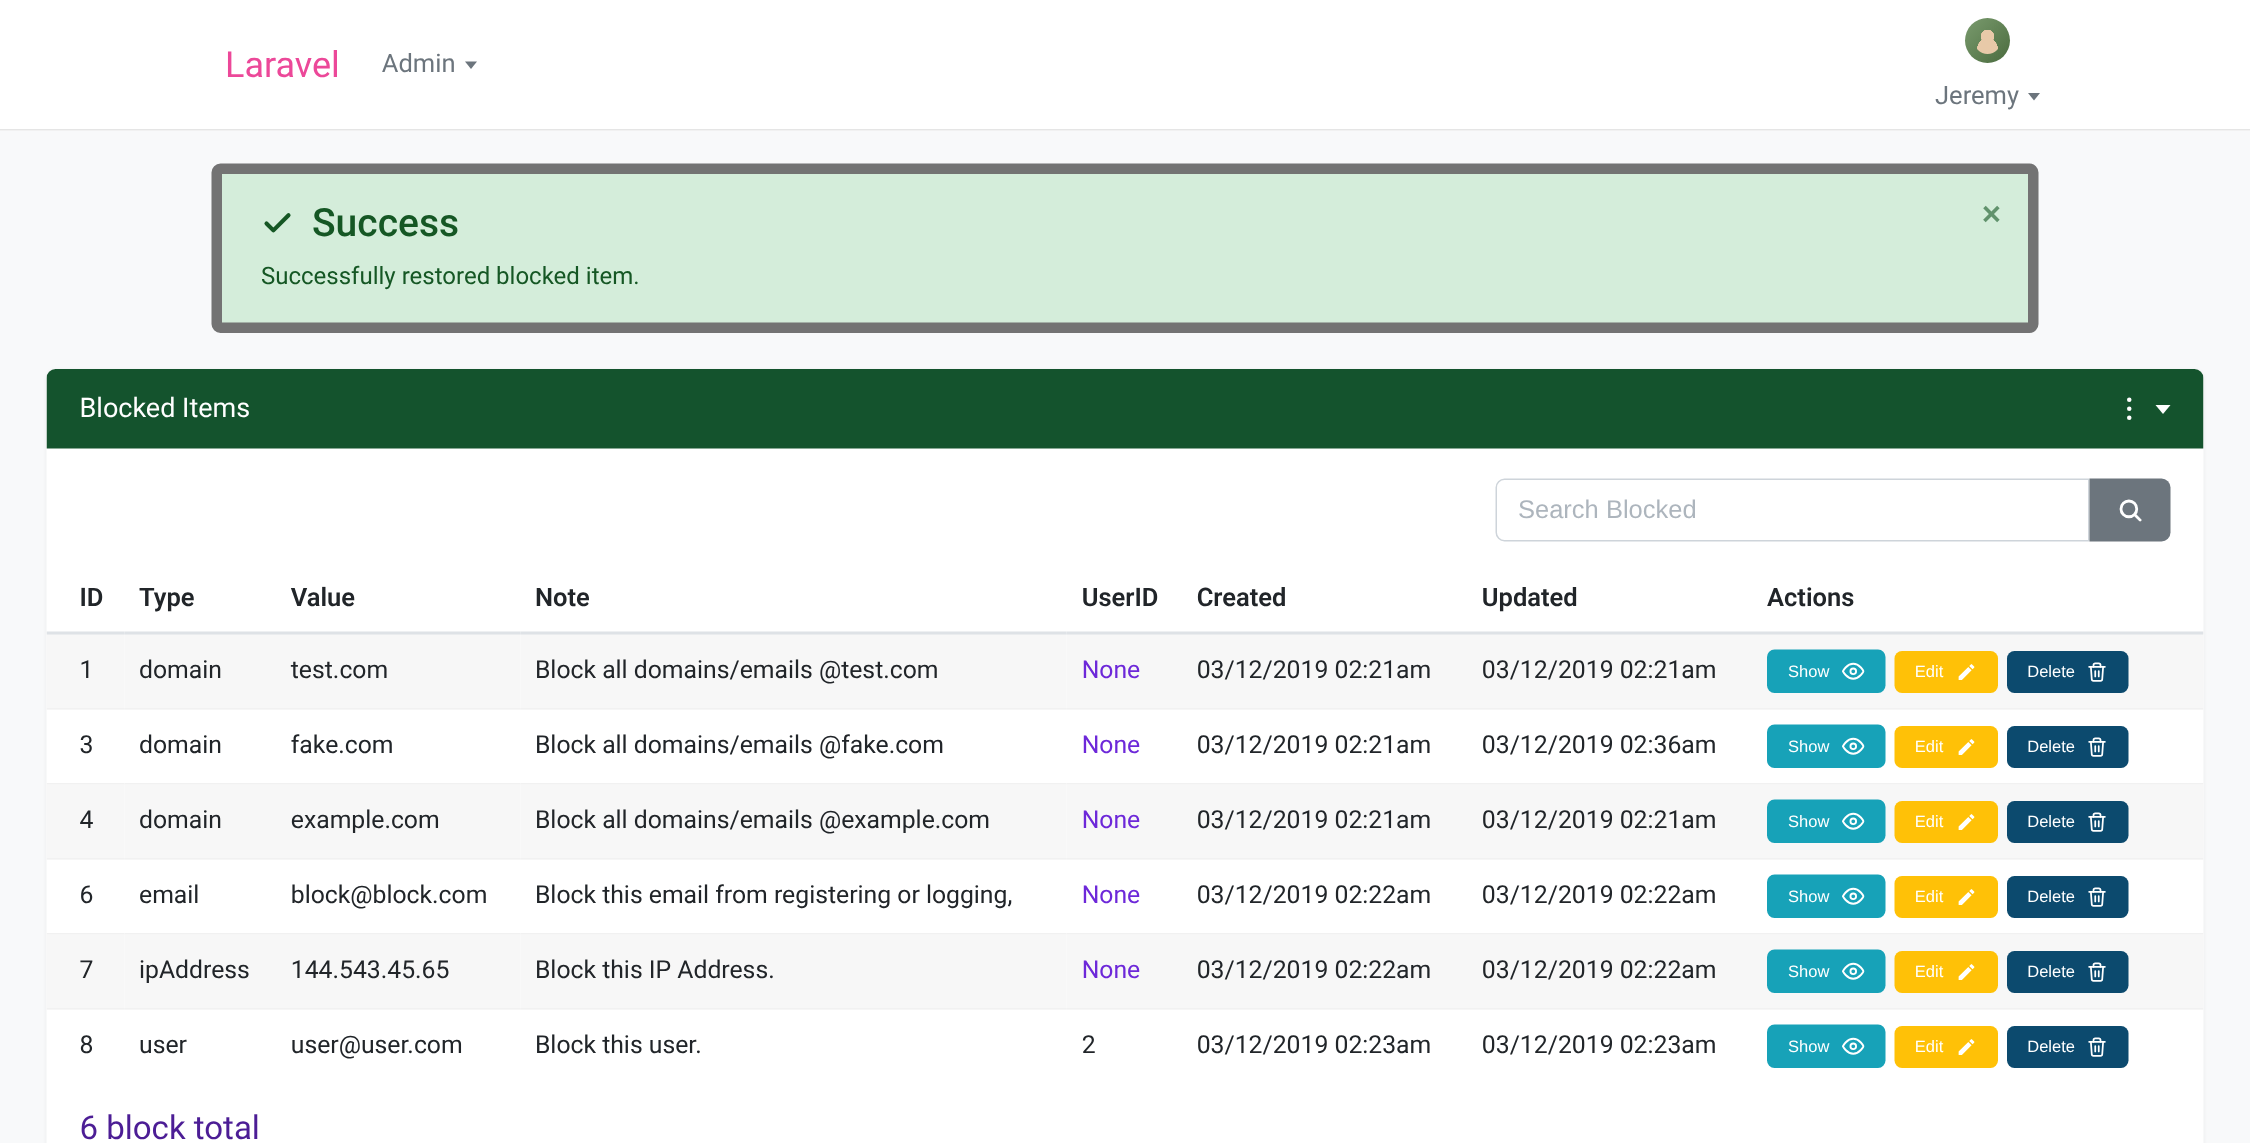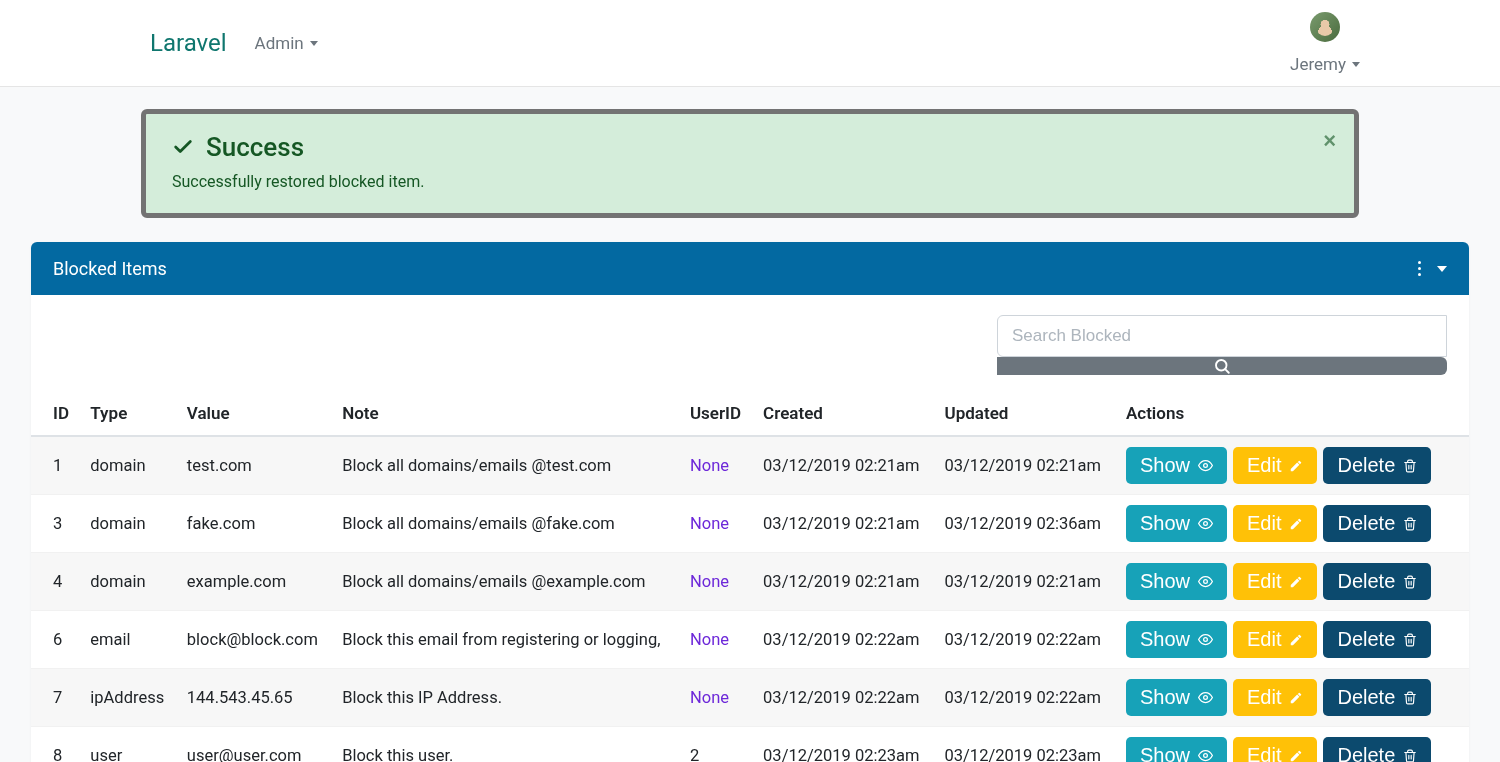--- a/index.html
+++ b/index.html
@@ -19,88 +19,88 @@
   .navbar-inner {
     max-width: 1460px;
     width: 100%;
     margin: 0 auto;
     padding: 0 120px 0 130px;
     display: flex;
     align-items: center;
     justify-content: space-between;
   }
   .navbar-left { display: flex; align-items: center; gap: 28px; }
-  .brand { font-size: 24px; font-weight: 400; color: #0f766e; }
+  .brand { font-size: 24px; font-weight: 400; color: #ec4899; }
   .nav-link { color: #6c757d; font-size: 17px; display: flex; align-items: center; gap: 6px; cursor: pointer; }
   .navbar-right { display: flex; align-items: center; gap: 12px; flex-direction: column; }
   .avatar {
     width: 30px; height: 30px; border-radius: 50%;
     background: linear-gradient(135deg,#7a9b6e,#4a6b3e);
     display: inline-block;
     position: relative;
     overflow: hidden;
   }
   .avatar::after{
     content:""; position:absolute; left:6px; top:6px; width:18px; height:18px;
     background: radial-gradient(circle at 50% 35%, #e8c9a8 0 30%, transparent 31%),
                 radial-gradient(circle at 50% 80%, #e8c9a8 0 40%, transparent 41%);
     border-radius:50%;
   }
   .caret { width: 0; height: 0; border-left: 4px solid transparent; border-right: 4px solid transparent; border-top: 5px solid #6c757d; display: inline-block; }
   .container { max-width: 1470px; margin: 0 auto; padding: 22px 16px 30px; }
   .alert {
     background: #d4edda;
-    border: 5px solid #737373;
+    border: 7px solid #737373;
     color: #155724;
     border-radius: 6px;
     padding: 18px 26px 22px;
     margin: 0 110px 24px;
     position: relative;
   }
   .alert h4 { font-size: 26px; font-weight: 500; display: flex; align-items: center; gap: 12px; margin-bottom: 10px; color:#155724;}
   .alert-close { position: absolute; right: 18px; top: 14px; font-size: 22px; color: #155724; opacity: .6; cursor: pointer; background:none; border:none; font-weight:bold;}
   .card {
     background: #fff;
     border-radius: 6px;
     box-shadow: 0 1px 3px rgba(0,0,0,.05);
     overflow: hidden;
   }
   .card-header {
-    background: #0369a1;
+    background: #14532d;
     color: #fff;
     padding: 16px 22px;
     display: flex;
     align-items: center;
     justify-content: space-between;
     font-size: 18px;
   }
   .header-actions { display: flex; align-items: center; gap: 16px; cursor:pointer; }
   .dots-vertical { display:inline-flex; flex-direction:column; gap:3px; }
   .dots-vertical span { width:3px; height:3px; background:#fff; border-radius:50%; display:block; }
   .caret-white { width:0; height:0; border-left:5px solid transparent; border-right:5px solid transparent; border-top:6px solid #fff; display:inline-block; }
   .search-row { padding: 20px 22px 4px; display:flex; justify-content:flex-end; }
-  .search-group { display:flex; width:450px;flex-direction:column; }
+  .search-group { display:flex; width:450px; }
   .search-input {
     flex:1; padding:10px 14px; font-size:17px; border:1px solid #ced4da;
     border-radius:6px 0 0 6px; outline:none; color:#495057;
   }
   .search-input::placeholder{ color:#adb5bd; }
   .search-btn {
     background:#6c757d; color:#fff; border:none; padding:0 18px;
     border-radius:0 6px 6px 0; cursor:pointer; display:flex; align-items:center; justify-content:center;
   }
   table { width:100%; border-collapse:collapse; margin-top:12px; }
   th { text-align:left; padding:12px 10px; font-weight:600; font-size:17px; border-bottom:2px solid #dee2e6; }
   th:first-child, td:first-child { padding-left:22px; }
   th:last-child, td:last-child { padding-right:22px; }
   td { padding:10px 10px; font-size:16.5px; border-top:1px solid #f1f1f1; vertical-align:middle; }
   tbody tr:nth-child(odd) { background:#f7f7f7; }
   .muted { color:#6d28d9; }
   .actions-cell { white-space:nowrap; }
-  .btn { display:inline-flex; align-items:center; gap:8px; color:#fff; border:none; border-radius:5px; padding:7px 14px; font-size:20px; cursor:pointer; margin-right:6px; }
+  .btn { display:inline-flex; align-items:center; gap:8px; color:#fff; border:none; border-radius:5px; padding:7px 14px; font-size:11px; cursor:pointer; margin-right:6px; }
   .btn-show { background:#17a2b8; }
   .btn-edit { background:#ffc107; }
   .btn-delete { background:#0c4a6e; }
   .footer-text { padding:18px 22px 26px; color:#4c1d95; font-size:22px; }
   svg { display:block; }
 </style>
 </head>
 <body>
 
 <div class="navbar">

